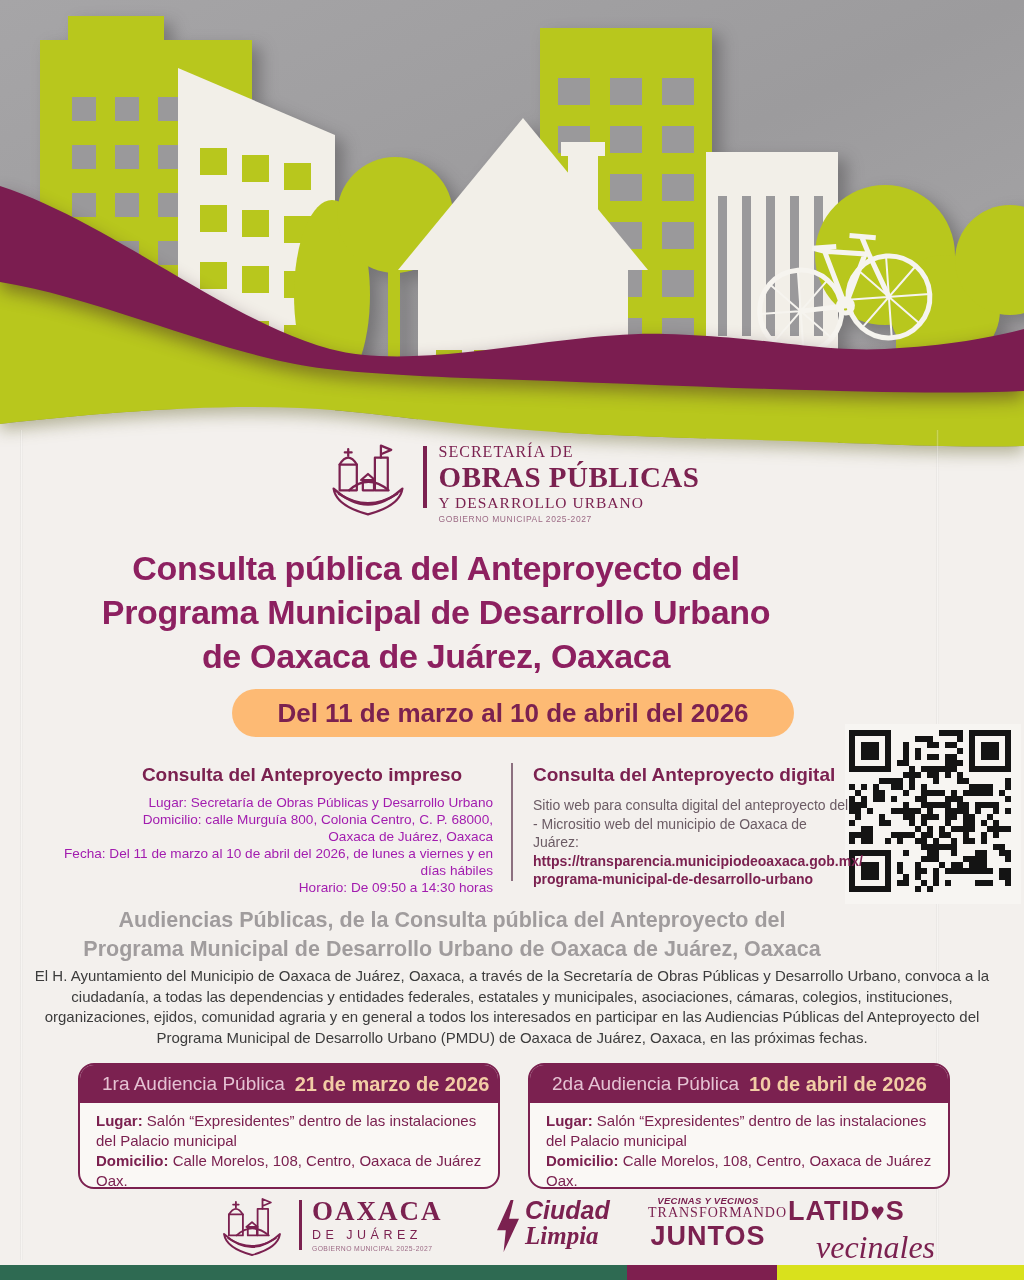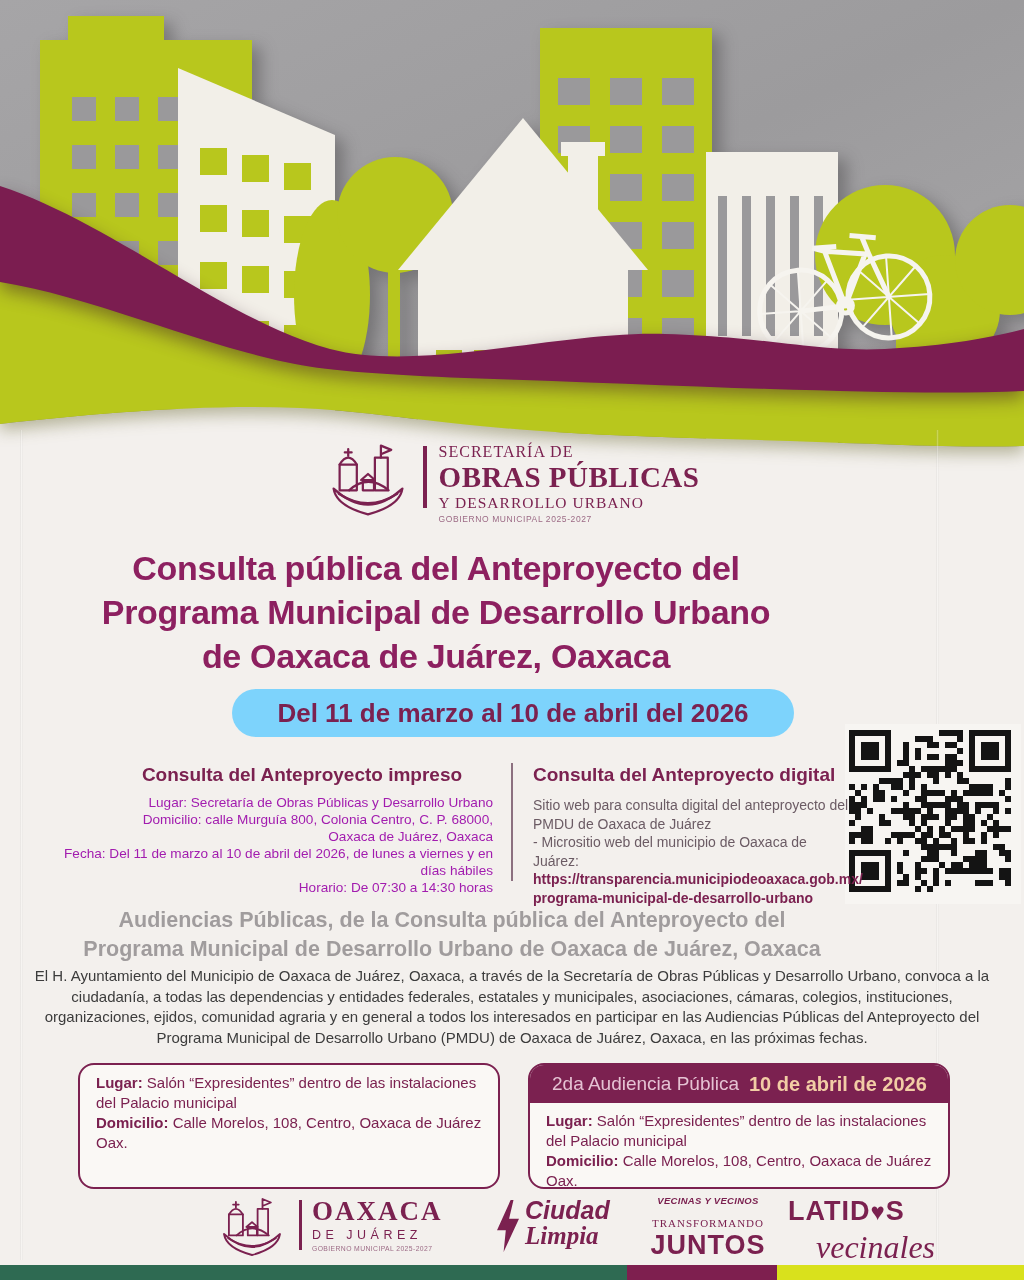--- a/index.html
+++ b/index.html
@@ -16,21 +16,21 @@
   .agency .vbar{width:4px;height:62px;background:#7b2150;margin-top:10px;}
   .agency .txt{color:#7b2150;line-height:1;}
   .agency .l1{font-family:"Liberation Serif",serif;font-size:16px;letter-spacing:1px;margin-top:8px;}
   .agency .l2{font-family:"Liberation Serif",serif;font-size:29px;font-weight:bold;letter-spacing:.5px;margin-top:3px;}
   .agency .l3{font-family:"Liberation Serif",serif;font-size:15.5px;letter-spacing:1px;margin-top:3px;}
   .agency .l4{font-size:8.5px;color:#9c6a85;letter-spacing:.6px;margin-top:4px;}
   
   .title{position:absolute;top:546px;left:0;width:872px;text-align:center;
     color:#8d2060;font-weight:bold;font-size:34px;line-height:44px;letter-spacing:-.3px;}
   
-  .pill{position:absolute;top:689px;left:232px;width:562px;height:48px;background:#7dd3fc;
+  .pill{position:absolute;top:689px;left:232px;width:562px;height:48px;background:#fdba74;
     border-radius:26px;display:flex;align-items:center;justify-content:center;
     color:#7b2150;font-size:26px;font-weight:600;}
   
   .colhead{color:#7b2150;font-weight:bold;font-size:19px;}
   .col-left-head{position:absolute;top:764px;left:108px;width:388px;text-align:center;}
   .col-left-body{position:absolute;top:794px;left:38px;width:455px;text-align:right;
     color:#a21caf;font-size:13.6px;line-height:17px;}
   .divider{position:absolute;top:763px;left:511px;width:2px;height:118px;background:#8c7080;}
   .col-right-head{position:absolute;top:764px;left:533px;width:320px;}
   .col-right-body{position:absolute;top:796px;left:533px;width:322px;color:#6b5b64;font-size:14px;line-height:18.5px;}
@@ -59,21 +59,21 @@
   .f-oax{position:absolute;left:312px;top:6px;line-height:1;}
   .f-oax .a{font-family:"Liberation Serif",serif;font-weight:bold;font-size:27px;letter-spacing:2px;}
   .f-oax .b{font-size:12.5px;letter-spacing:4.5px;margin-top:4px;}
   .f-oax .c{font-size:6.8px;letter-spacing:.4px;margin-top:4px;color:#9c6a85;}
   .f-cl{position:absolute;left:497px;top:6px;display:flex;gap:6px;}
   .bolt{width:22px;height:52px;background:#7b2150;clip-path:polygon(62% 0,0 58%,40% 58%,30% 100%,100% 36%,55% 36%,75% 0);margin-top:2px;}
   .f-cl .t{font-style:italic;font-weight:bold;font-size:25px;line-height:25px;}
   .f-cl .t .ind{font-family:Liberation Serif, serif;}
   .f-ju{position:absolute;left:648px;top:4px;text-align:center;width:120px;line-height:1;}
   .f-ju .a{font-style:italic;font-weight:bold;font-size:9.5px;letter-spacing:.3px;}
-  .f-ju .b{font-family:"Liberation Serif",serif;font-size:11px;letter-spacing:1px;margin-top:12px;}
+  .f-ju .b{font-family:"Liberation Serif",serif;font-size:14px;letter-spacing:1px;margin-top:0;}
   .f-ju .c{font-weight:bold;font-size:27px;letter-spacing:1px;margin-top:3px;}
   .f-la{position:absolute;left:788px;top:6px;line-height:1;}
   .f-la .a{font-weight:bold;font-size:27px;letter-spacing:1px;}
   .f-la .heart{color:#7b2150;font-size:24px;}
   .f-la .b{font-family:"Liberation Serif",serif;font-style:italic;font-weight:normal;font-size:32px;margin-left:28px;margin-top:6px;}
   
   .bbar{position:absolute;top:1265px;left:0;width:1024px;height:15px;display:flex;}
   .bbar .g{width:627px;background:#2e6a52;}
   .bbar .m{width:150px;background:#7e1f4f;}
   .bbar .y{width:247px;background:#d9e11c;}
@@ -514,42 +514,45 @@
         <rect x="16" y="138" width="18" height="18"></rect>
       </g>
   </svg>
 
   <div class="colhead col-left-head">Consulta del Anteproyecto impreso</div>
   <div class="col-left-body">
     <div>Lugar: Secretaría de Obras Públicas y Desarrollo Urbano</div>
     <div>Domicilio:  calle Murguía 800, Colonia Centro, C. P. 68000,</div>
     <div>Oaxaca de Juárez, Oaxaca</div>
     <div>Fecha: Del 11 de marzo al 10 de abril del 2026, de lunes a viernes y en días hábiles</div>
-    <div>Horario: De 07:30 a 14:30 horas</div>
+    <div>Horario: De 09:50 a 14:30 horas</div>
   </div>
 
   <div class="divider"></div>
 
   <div class="colhead col-right-head">Consulta del Anteproyecto digital</div>
   <div class="col-right-body">
     <div>Sitio web para consulta digital del anteproyecto del</div>
-    <div>PMDU de Oaxaca de Juárez</div>
     <div>- Micrositio web del municipio de Oaxaca de Juárez:</div>
     <div class="url">https://transparencia.municipiodeoaxaca.gob.mx/</div>
     <div class="url">programa-municipal-de-desarrollo-urbano</div>
   </div>
 
   <div class="gray-head">
     <div>Audiencias Públicas, de la Consulta pública del Anteproyecto del</div>
     <div>Programa Municipal de Desarrollo Urbano de Oaxaca de Juárez, Oaxaca</div>
   </div>
 
   <div class="para">El H. Ayuntamiento del Municipio de Oaxaca de Juárez, Oaxaca, a través de la Secretaría de Obras Públicas y Desarrollo Urbano, convoca a la ciudadanía, a todas las dependencias y entidades federales, estatales y municipales, asociaciones, cámaras, colegios, instituciones, organizaciones, ejidos, comunidad agraria y en general a todos los interesados en participar en las Audiencias Públicas del Anteproyecto del Programa Municipal de Desarrollo Urbano (PMDU) de Oaxaca de Juárez, Oaxaca, en las próximas fechas.</div>
 
   <div class="aud-box b1">
+    <div class="aud-head">
+      <span class="aud-label">1ra Audiencia Pública</span>
+      <span class="aud-date">21 de marzo de 2026</span>
+    </div>
     <div class="aud-body">
       <b>Lugar:</b><span> Salón “Expresidentes” dentro de las instalaciones del Palacio municipal</span><br>
       <b>Domicilio:</b><span> Calle Morelos, 108, Centro, Oaxaca de Juárez Oax.</span><br>
       
     </div>
   </div>
 
   <div class="aud-box b2">
     <div class="aud-head">
       <span class="aud-label">2da Audiencia Pública</span>

